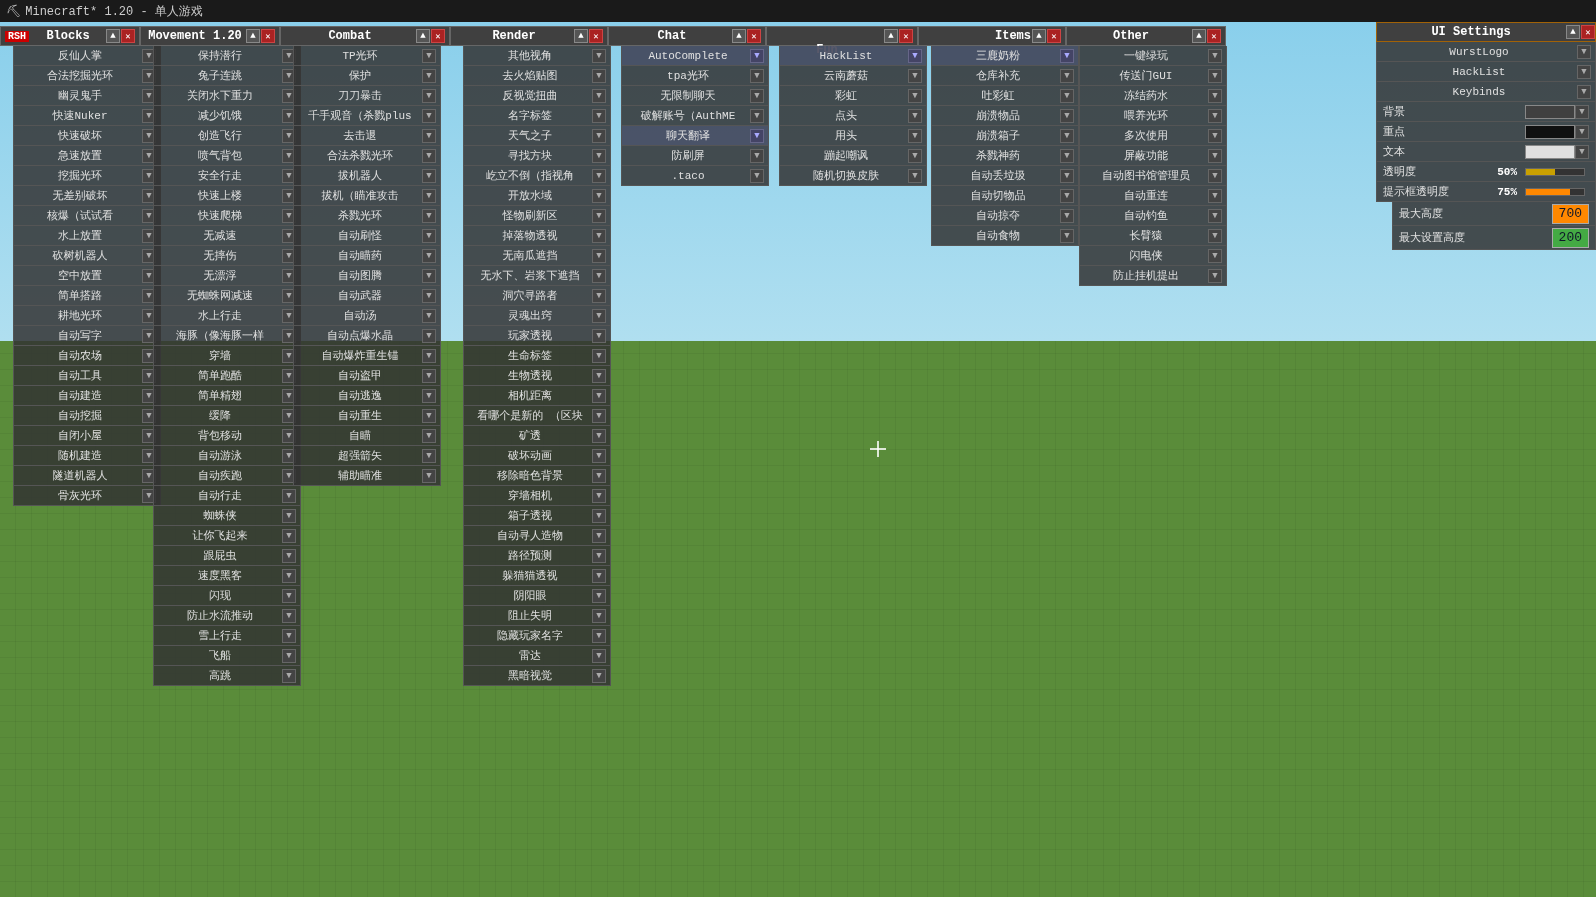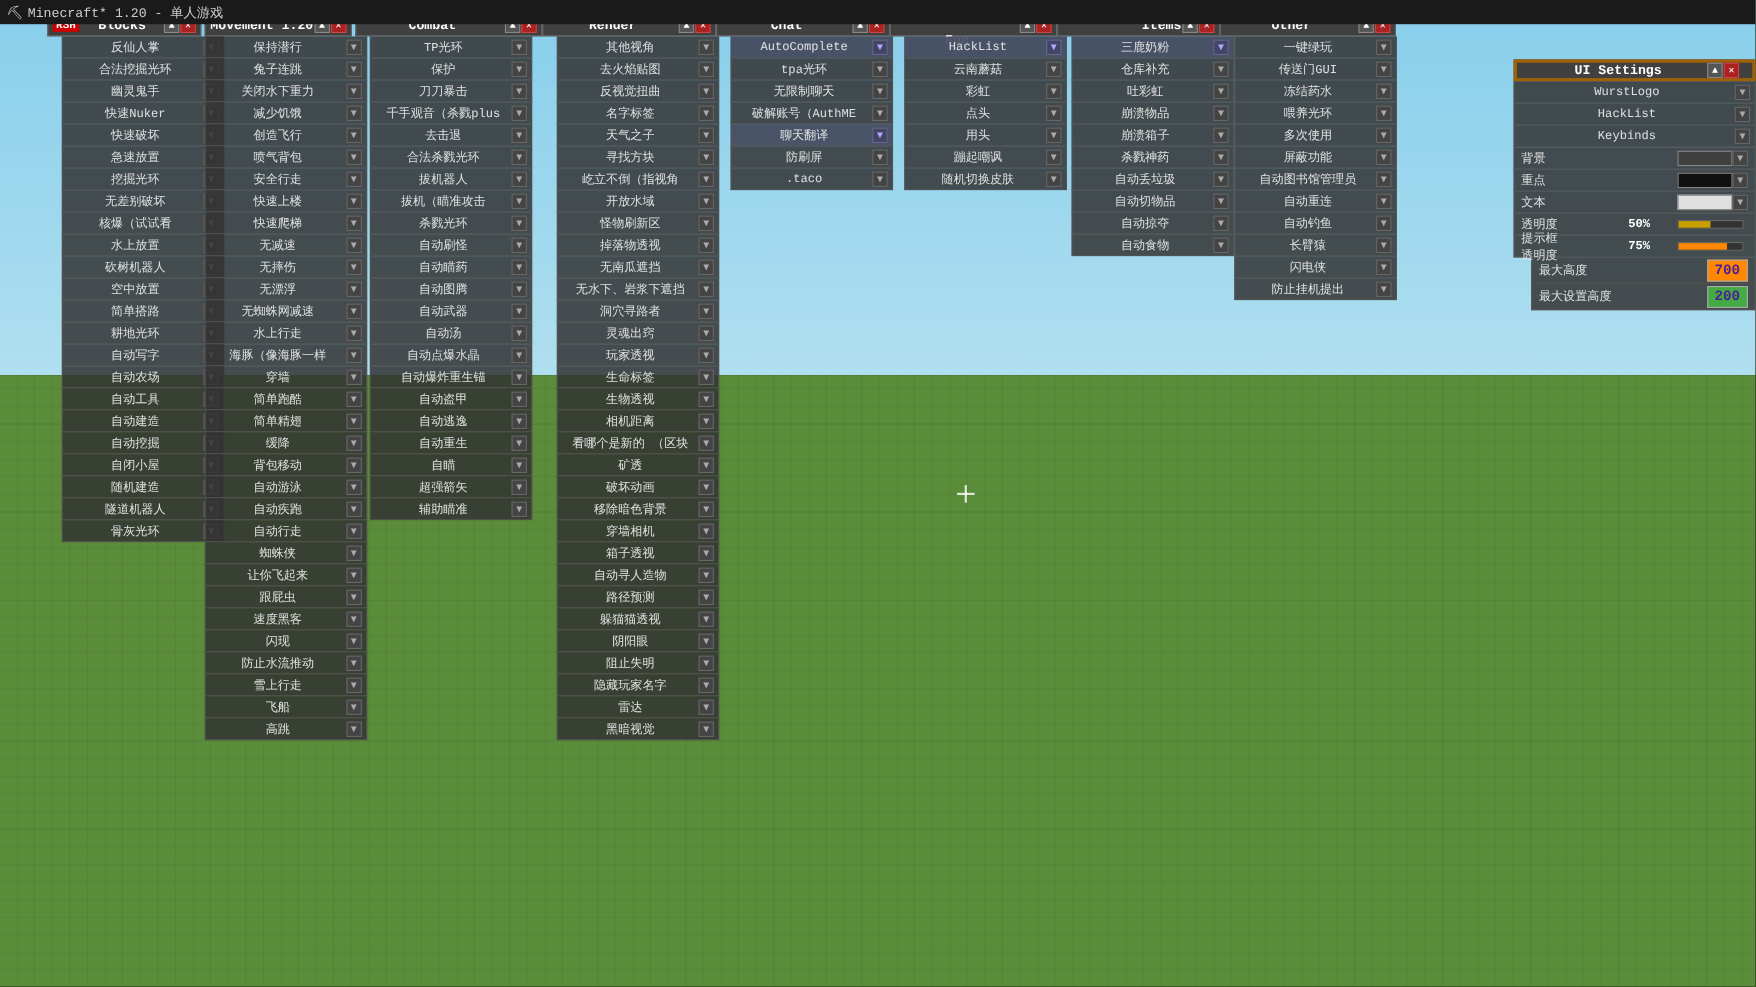--- a/index.html
+++ b/index.html
@@ -81,25 +81,24 @@
       align-items: center;
       padding: 0 6px;
       z-index: 100;
       color: #ccc;
       font-size: 12px;
     }
 
     
     .panels-container {
       position: absolute;
-      top: 13px; left: 0;
+      top: 26px; left: 0;
       right: 0;
       display: flex;
       z-index: 50;
-      padding-left: 43px;
     }
 
     .panel {
       display: flex;
       flex-direction: column;
       background: rgba(0,0,0,0.0);
       min-width: 140px;
     }
 
     .panel-header {
@@ -190,27 +189,26 @@
       display: flex;
       align-items: center;
       justify-content: center;
       flex-shrink: 0;
     }
 
     .settings-header {
       display: flex;
       align-items: center;
       background: #404040;
-      border: 3px solid #a16207;
+      border: 1px solid #a16207;
       height: 20px;
-      padding: 0 12px;
+      padding: 0 0;
       color: #fff;
       font-size: 12px;
       font-weight: bold;
-      margin-top: 32px;
     }
 
     .settings-item {
       display: flex;
       align-items: center;
       height: 20px;
       border: 1px solid #555;
       border-top: none;
       background: rgba(50,50,50,0.85);
       color: #e0e0e0;
@@ -237,21 +235,20 @@
     .settings-row {
       display: flex;
       align-items: center;
       height: 20px;
       border: 1px solid #555;
       border-top: none;
       background: rgba(50,50,50,0.85);
       padding: 0 6px;
       font-size: 11px;
       color: #e0e0e0;
-      gap: 17px;
     }
 
     .settings-label {
       flex: 1;
       color: #e0e0e0;
     }
 
     .settings-value {
       color: #fff;
       font-weight: bold;
@@ -282,22 +279,22 @@
       background: rgba(50,50,50,0.85);
       padding: 0 6px;
       color: #e0e0e0;
       font-size: 11px;
       margin-left: 16px;
     }
 
     .big-number {
       margin-left: auto;
       background: #ff8800;
-      color: #4c1d95;
-      font-weight: bold;
+      color: #0f172a;
+      font-weight: normal;
       font-size: 13px;
       padding: 0 6px;
       height: 20px;
       display: flex;
       align-items: center;
       border: 1px solid #aaa;
     }
     .panel-items { width: 148px; margin-left: 13px; }
   </style>
 </head>
@@ -410,21 +407,21 @@
         <div class="panel-item">
           <span class="panel-item-label">隧道机器人</span>
           <span class="item-arrow">▼</span>
         </div>
         <div class="panel-item">
           <span class="panel-item-label">骨灰光环</span>
           <span class="item-arrow">▼</span>
         </div>
       </div>
     </div>
-    <div class="panel" style="width: 137px; align-items: center;">
+    <div class="panel" style="width: 137px;">
       <div class="panel-header">
       <span style="flex:1;text-align:center;">Movement 1.20</span>
       <span class="panel-btn up">▲</span>
       <span class="panel-btn red">✕</span>
     </div>
       <div class="panel-items">
         <div class="panel-item">
           <span class="panel-item-label">保持潜行</span>
           <span class="item-arrow">▼</span>
         </div>

